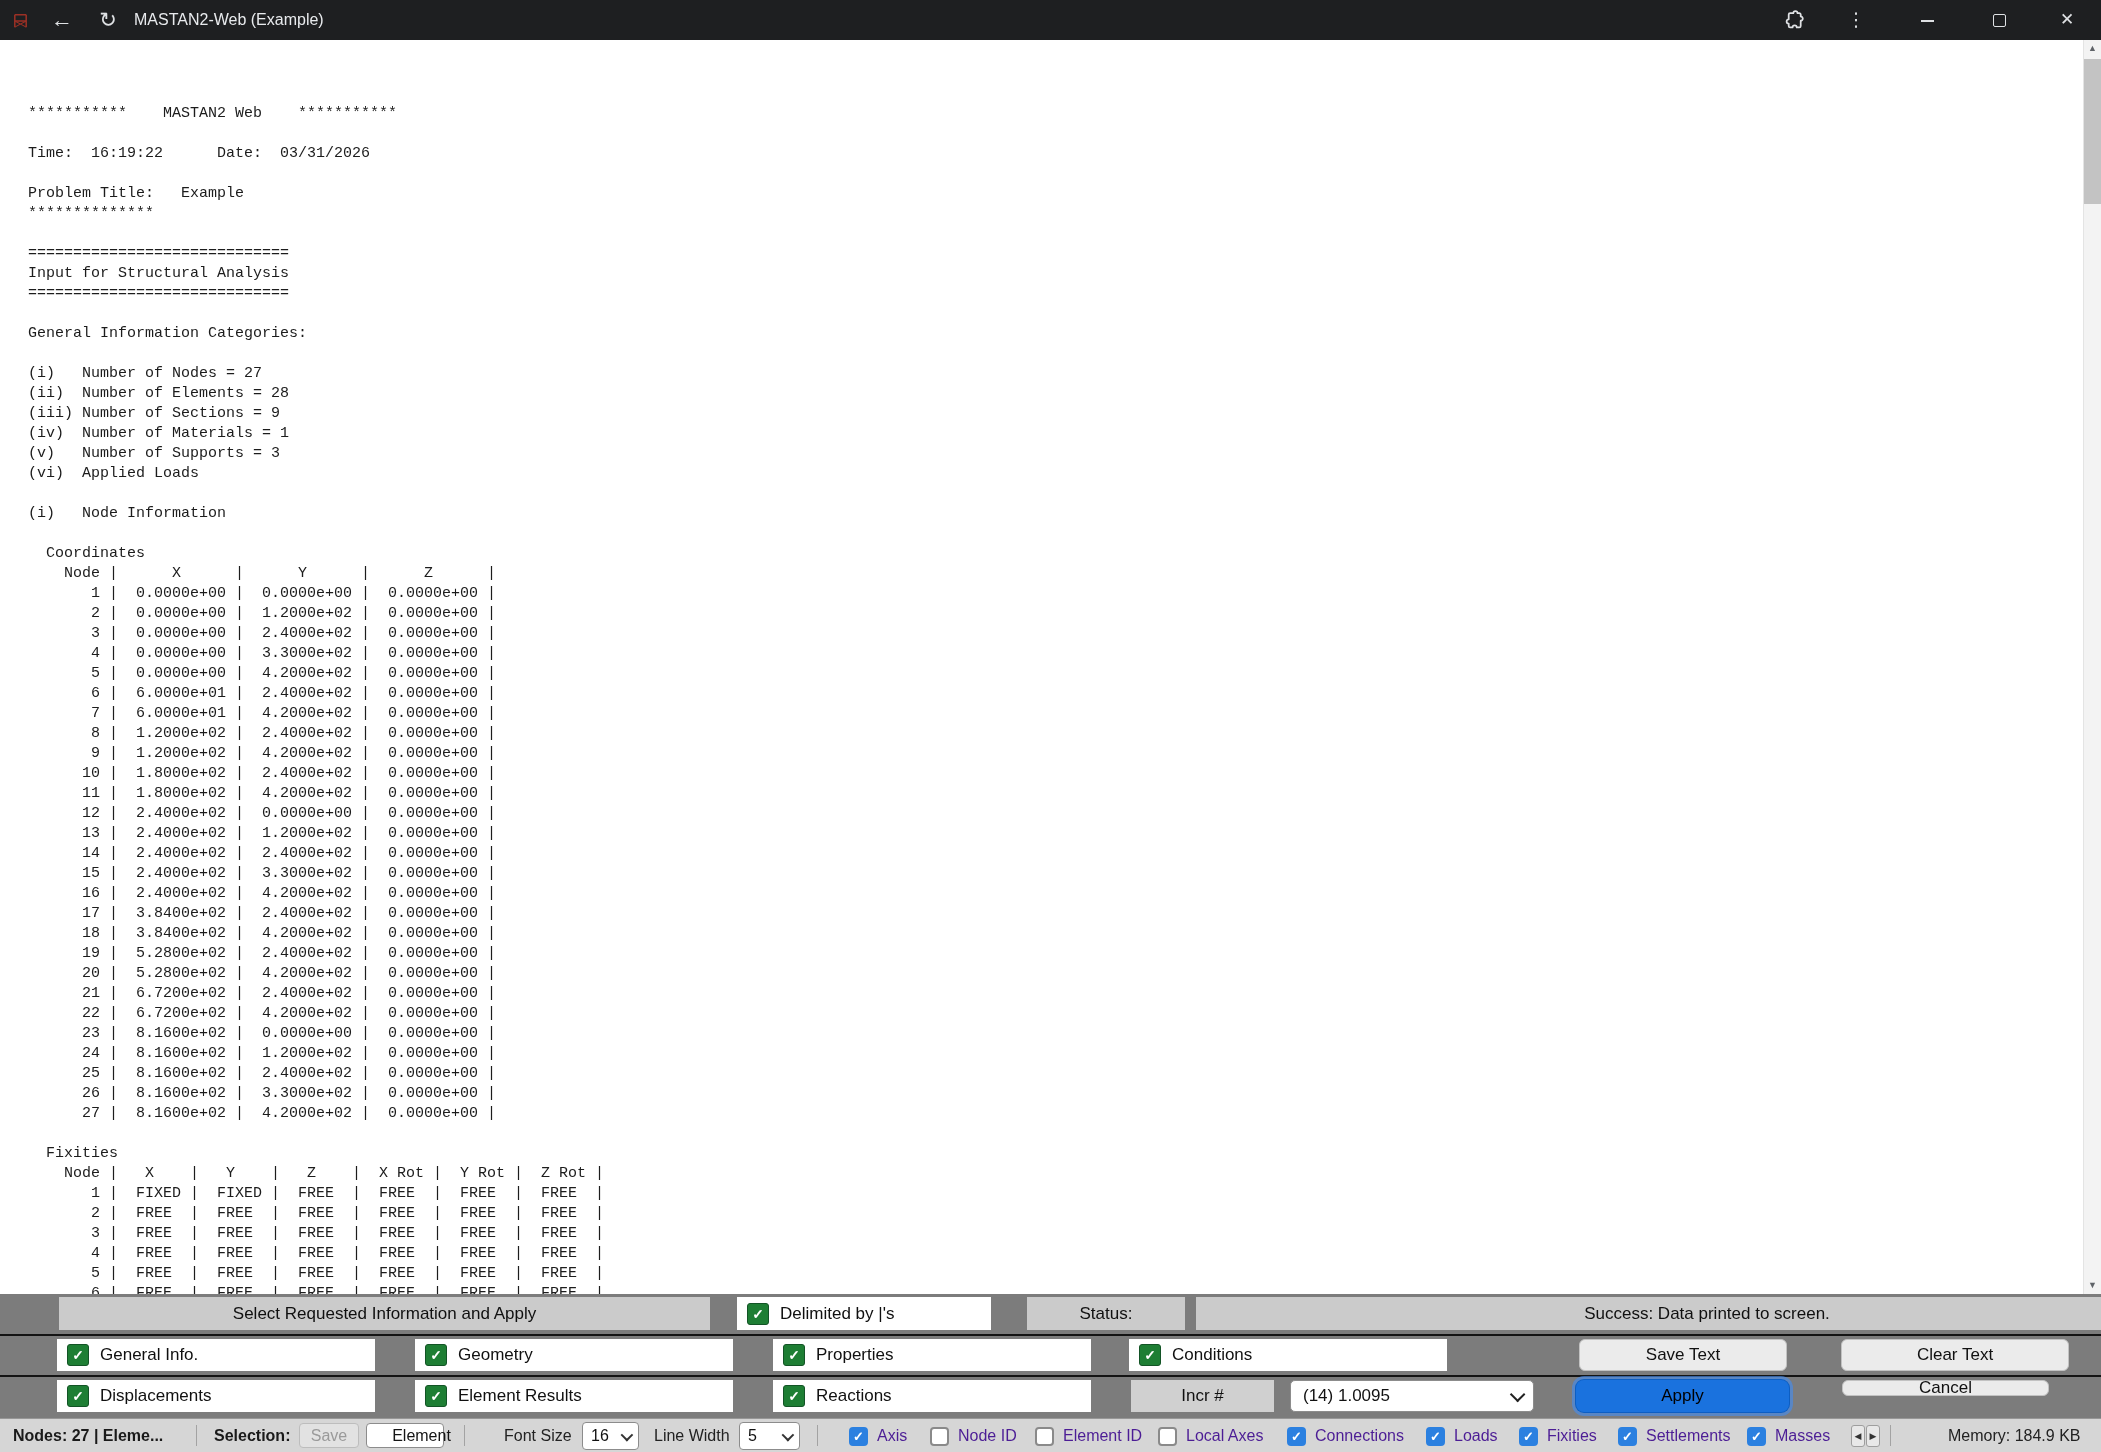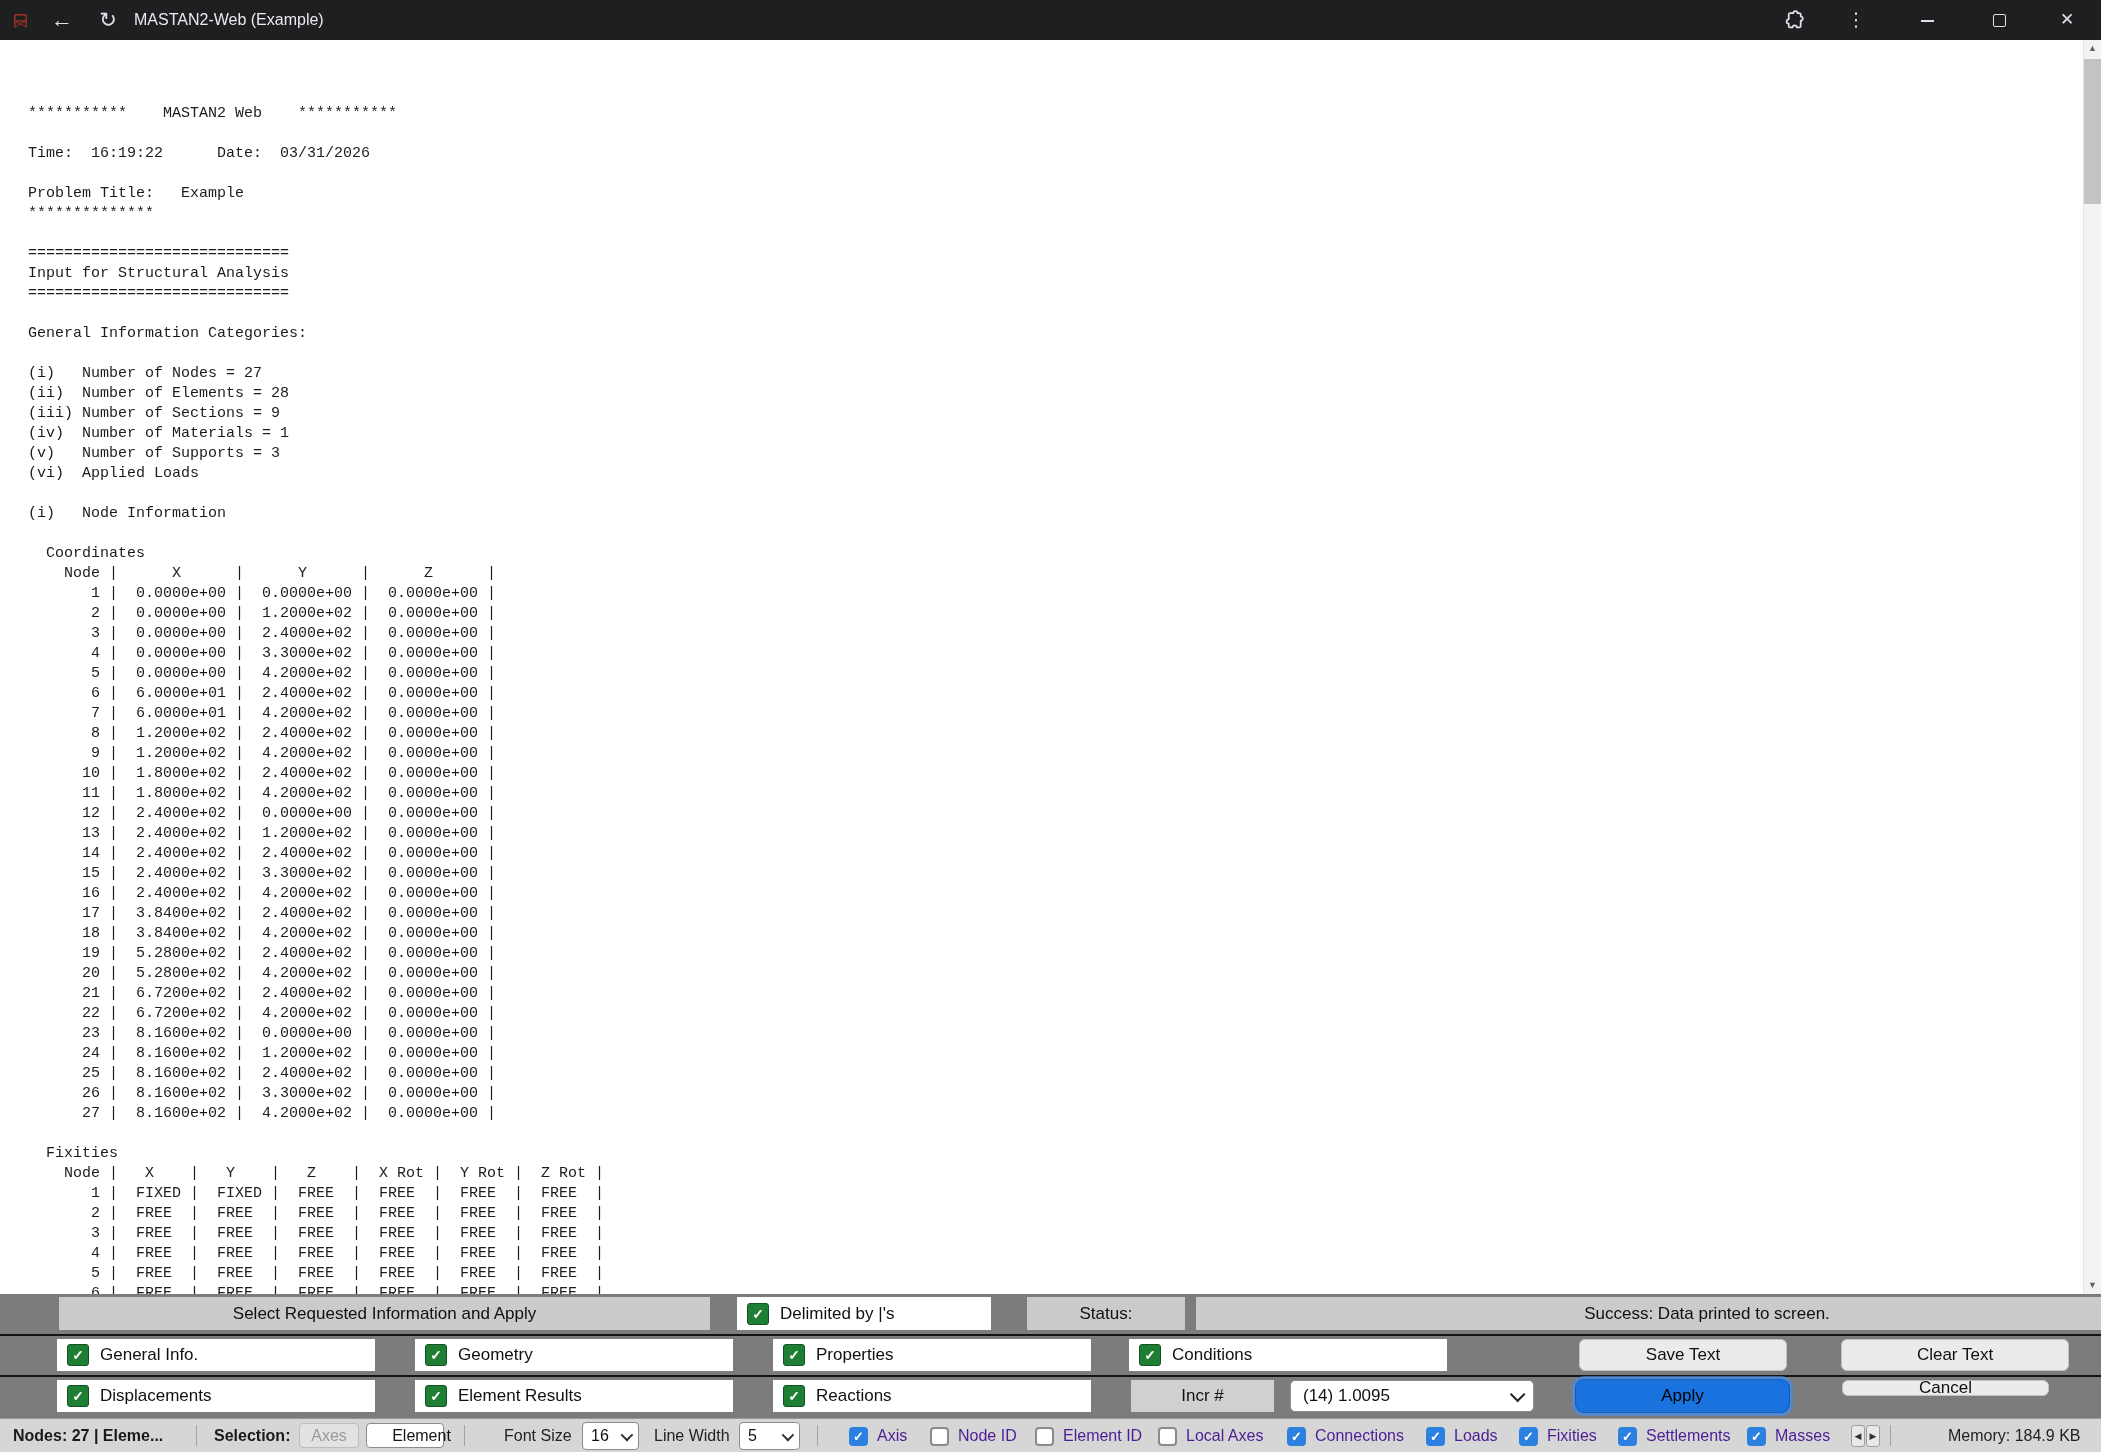--- a/index.html
+++ b/index.html
@@ -216,21 +216,21 @@
     <span class="chev"></span>
   </div>
   <div class="applybtn" style="left:1576px;top:86px;width:213px;height:32px">Apply</div>
   <div class="softbtn" style="left:1842px;top:86px;width:207px;height:16px">Cancel</div>
 </div>
 
 <div class="bottombar">
   <span class="txt bold" style="left:13px">Nodes: 27 | Eleme...</span>
   <span class="vdiv" style="left:196px"></span>
   <span class="txt bold" style="left:214px">Selection:</span>
-  <span class="sbtn dim" style="left:299px;width:60px">Axes</span>
+  <span class="sbtn dim" style="left:299px;width:60px">Save</span>
   <span class="sbtn lit" style="left:366px;width:78px">Element</span>
   <span class="vdiv" style="left:464px"></span>
   <span class="txt" style="left:504px">Font Size</span>
   <span class="mini-select" style="left:582px;width:57px">
     <span>16</span>
     <span class="chev"></span>
   </span>
   <span class="txt" style="left:654px">Line Width</span>
   <span class="mini-select" style="left:739px;width:61px">
     <span>5</span>

